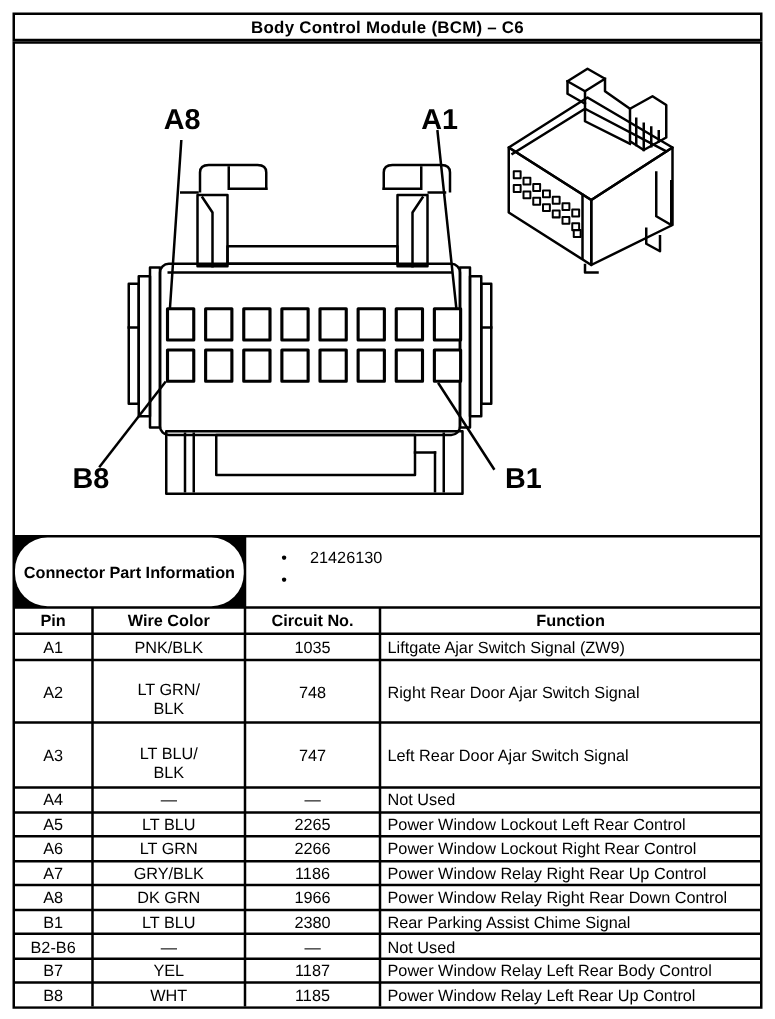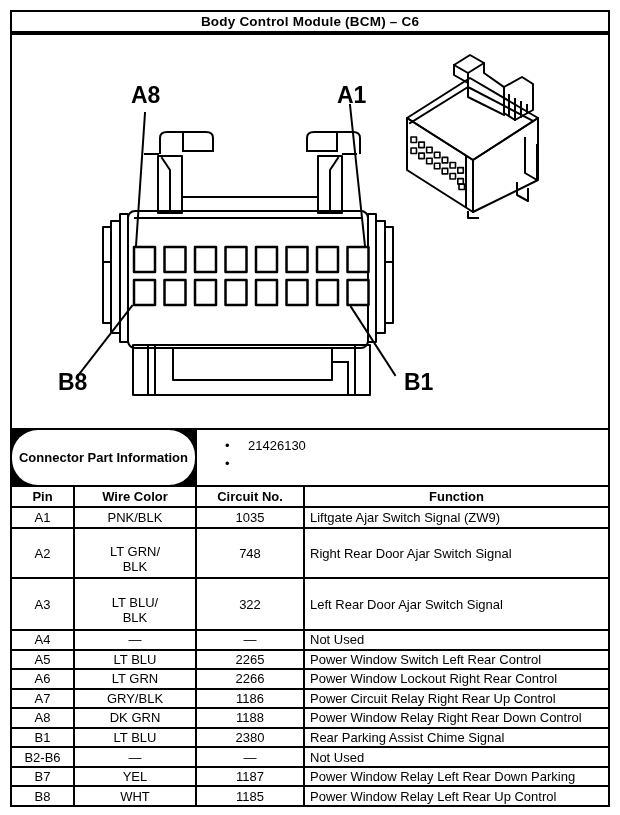--- a/index.html
+++ b/index.html
@@ -215,56 +215,56 @@
         <div class="cell">748</div>
         <div class="cell fn">Right Rear Door Ajar Switch Signal</div>
       </div>
 
       <div class="row">
         <div class="cell">A3</div>
         <div class="cell wire2">
           <span>LT BLU/</span>
           <span>BLK</span>
         </div>
-        <div class="cell">322</div>
+        <div class="cell">747</div>
         <div class="cell fn">Left Rear Door Ajar Switch Signal</div>
       </div>
 
       <div class="row">
         <div class="cell">A4</div>
         <div class="cell">—</div>
         <div class="cell">—</div>
         <div class="cell fn">Not Used</div>
       </div>
 
       <div class="row">
         <div class="cell">A5</div>
         <div class="cell">LT BLU</div>
         <div class="cell">2265</div>
-        <div class="cell fn">Power Window Switch Left Rear Control</div>
+        <div class="cell fn">Power Window Lockout Left Rear Control</div>
       </div>
 
       <div class="row">
         <div class="cell">A6</div>
         <div class="cell">LT GRN</div>
         <div class="cell">2266</div>
         <div class="cell fn">Power Window Lockout Right Rear Control</div>
       </div>
 
       <div class="row">
         <div class="cell">A7</div>
         <div class="cell">GRY/BLK</div>
         <div class="cell">1186</div>
-        <div class="cell fn">Power Circuit Relay Right Rear Up Control</div>
+        <div class="cell fn">Power Window Relay Right Rear Up Control</div>
       </div>
 
       <div class="row">
         <div class="cell">A8</div>
         <div class="cell">DK GRN</div>
-        <div class="cell">1188</div>
+        <div class="cell">1966</div>
         <div class="cell fn">Power Window Relay Right Rear Down Control</div>
       </div>
 
       <div class="row">
         <div class="cell">B1</div>
         <div class="cell">LT BLU</div>
         <div class="cell">2380</div>
         <div class="cell fn">Rear Parking Assist Chime Signal</div>
       </div>
 
@@ -272,21 +272,21 @@
         <div class="cell">B2-B6</div>
         <div class="cell">—</div>
         <div class="cell">—</div>
         <div class="cell fn">Not Used</div>
       </div>
 
       <div class="row">
         <div class="cell">B7</div>
         <div class="cell">YEL</div>
         <div class="cell">1187</div>
-        <div class="cell fn">Power Window Relay Left Rear Down Parking</div>
+        <div class="cell fn">Power Window Relay Left Rear Body Control</div>
       </div>
 
       <div class="row">
         <div class="cell">B8</div>
         <div class="cell">WHT</div>
         <div class="cell">1185</div>
         <div class="cell fn">Power Window Relay Left Rear Up Control</div>
       </div>
 
     </div>

